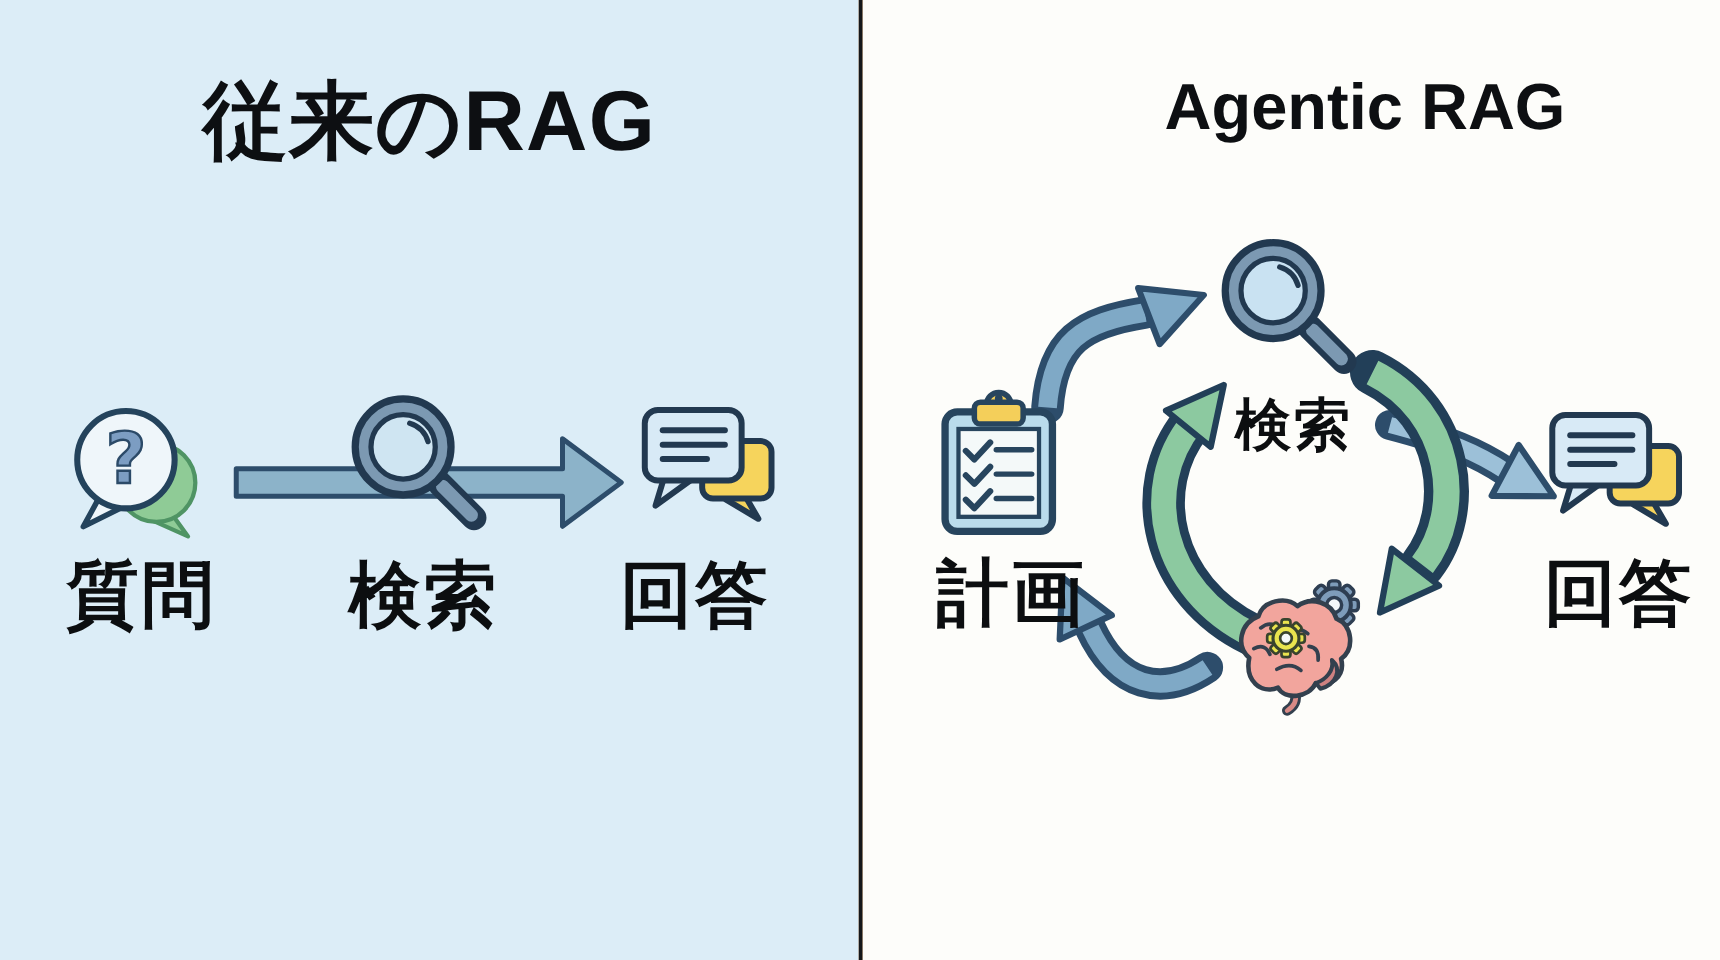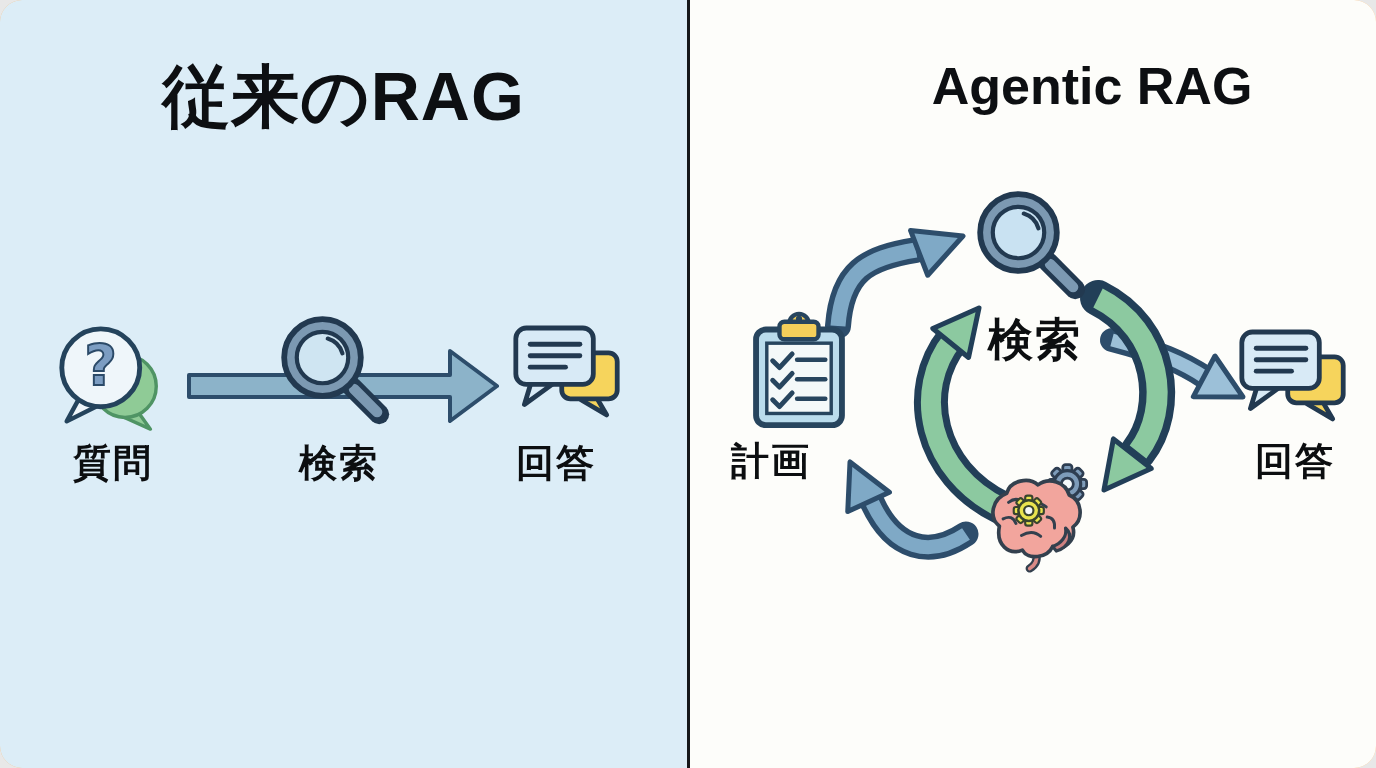--- a/index.html
+++ b/index.html
@@ -1,39 +1,38 @@
 <!DOCTYPE html>
 <html><head>
 <meta charset="utf-8">
 <style>
   html,body{margin:0;padding:0;background:#e8e8e8;}
   .canvas{
     position:relative;width:1376px;height:768px;overflow:hidden;
     font-family:"Liberation Sans","DejaVu Sans",sans-serif;
     background:#fdba74;
-    border-radius:22px;
   }
   .panel{position:absolute;top:0;height:768px;}
   .panel-left{left:0;width:687px;background:#dcedf7;}
   .panel-right{left:690px;width:686px;background:#fdfdfa;}
   .divider{position:absolute;top:0;left:687px;width:3px;height:768px;background:#15171a;}
   .title{
     position:absolute;text-align:center;font-weight:800;color:#0d0f12;
     letter-spacing:1px;white-space:nowrap;
   }
   .title-left{left:0;top:52px;width:687px;font-size:68px;}
   .title-right{left:690px;top:56px;width:804px;font-size:52px;letter-spacing:0;}
   .lbl{
     position:absolute;text-align:center;font-weight:800;color:#0c0e10;
-    font-size:38px;letter-spacing:2px;white-space:nowrap;
+    font-size:58px;letter-spacing:2px;white-space:nowrap;
   }
   .lbl-q{left:48px;top:438px;width:130px;}
   .lbl-s{left:274px;top:438px;width:130px;}
   .lbl-a{left:491px;top:438px;width:130px;}
-  .lbl-plan{left:706px;top:436px;width:130px;}
+  .lbl-plan{left:744px;top:436px;width:130px;}
   .lbl-search-r{left:970px;top:310px;width:130px;font-size:45px;}
   .lbl-self{left:860px;top:574px;width:370px;font-size:45px;letter-spacing:1px;}
   .lbl-ans-r{left:1230px;top:436px;width:130px;}
   .icon{position:absolute;}
   svg{display:block;overflow:visible;}
   .arrows{position:absolute;left:0;top:0;pointer-events:none;}
 </style>
 </head>
 <body>
 

